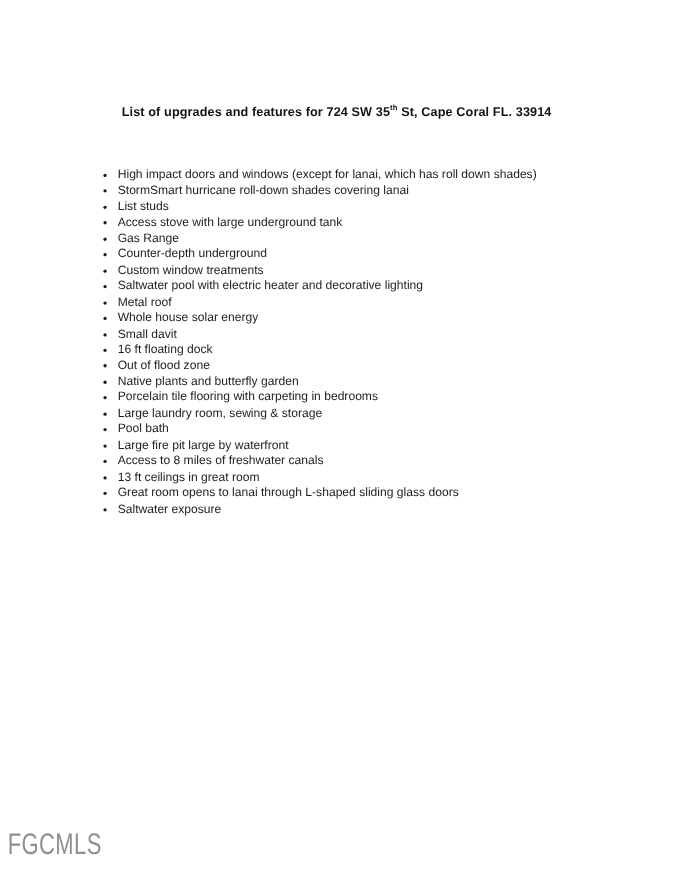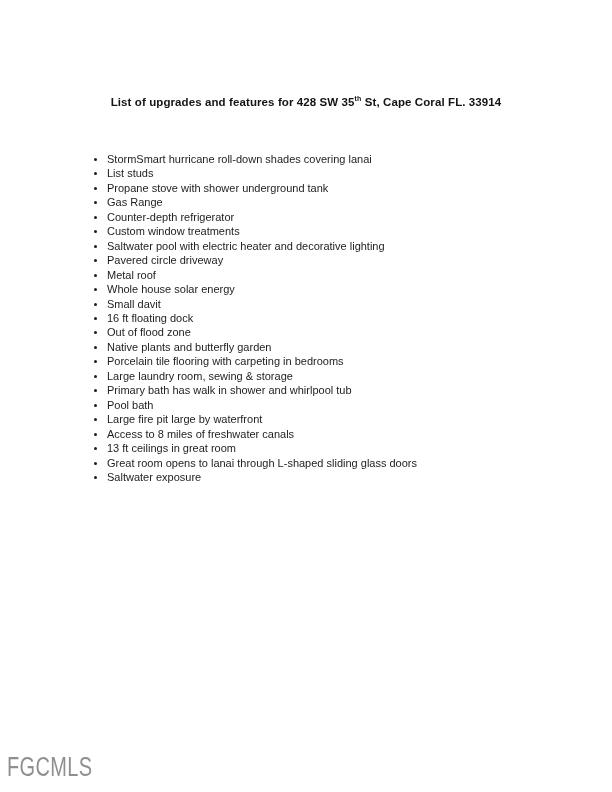--- a/index.html
+++ b/index.html
@@ -74,61 +74,60 @@
     transform: scaleX(0.74);
     transform-origin: left center;
     white-space: nowrap;
   }
 </style>
 </head>
 <body>
 
 <div class="page">
 
-  <div class="title"><span>List of upgrades and features for 428 SW 35</span><sup>th</sup><span> St, Cape Coral FL. 33914</span></div>
+  <div class="title"><span>List of upgrades and features for 724 SW 35</span><sup>th</sup><span> St, Cape Coral FL. 33914</span></div>
 
   <ul class="features">
 
+      <li><span>High impact doors and windows (except for lanai, which has roll down shades)</span></li>
 
       <li><span>StormSmart hurricane roll-down shades covering lanai</span></li>
 
       <li><span>List studs</span></li>
 
-      <li><span>Propane stove with shower underground tank</span></li>
+      <li><span>Access stove with large underground tank</span></li>
 
       <li><span>Gas Range</span></li>
 
-      <li><span>Counter-depth refrigerator</span></li>
+      <li><span>Counter-depth underground</span></li>
 
       <li><span>Custom window treatments</span></li>
 
       <li><span>Saltwater pool with electric heater and decorative lighting</span></li>
 
-      <li><span>Pavered circle driveway</span></li>
 
       <li><span>Metal roof</span></li>
 
       <li><span>Whole house solar energy</span></li>
 
 
 
       <li><span>Small davit</span></li>
 
       <li><span>16 ft floating dock</span></li>
 
       <li><span>Out of flood zone</span></li>
 
 
       <li><span>Native plants and butterfly garden</span></li>
 
       <li><span>Porcelain tile flooring with carpeting in bedrooms</span></li>
 
       <li><span>Large laundry room, sewing &amp; storage</span></li>
 
-      <li><span>Primary bath has walk in shower and whirlpool tub</span></li>
 
       <li><span>Pool bath</span></li>
 
       <li><span>Large fire pit large by waterfront</span></li>
 
       <li><span>Access to 8 miles of freshwater canals</span></li>
 
       <li><span>13 ft ceilings in great room</span></li>
 
       <li><span>Great room opens to lanai through L-shaped sliding glass doors</span></li>

